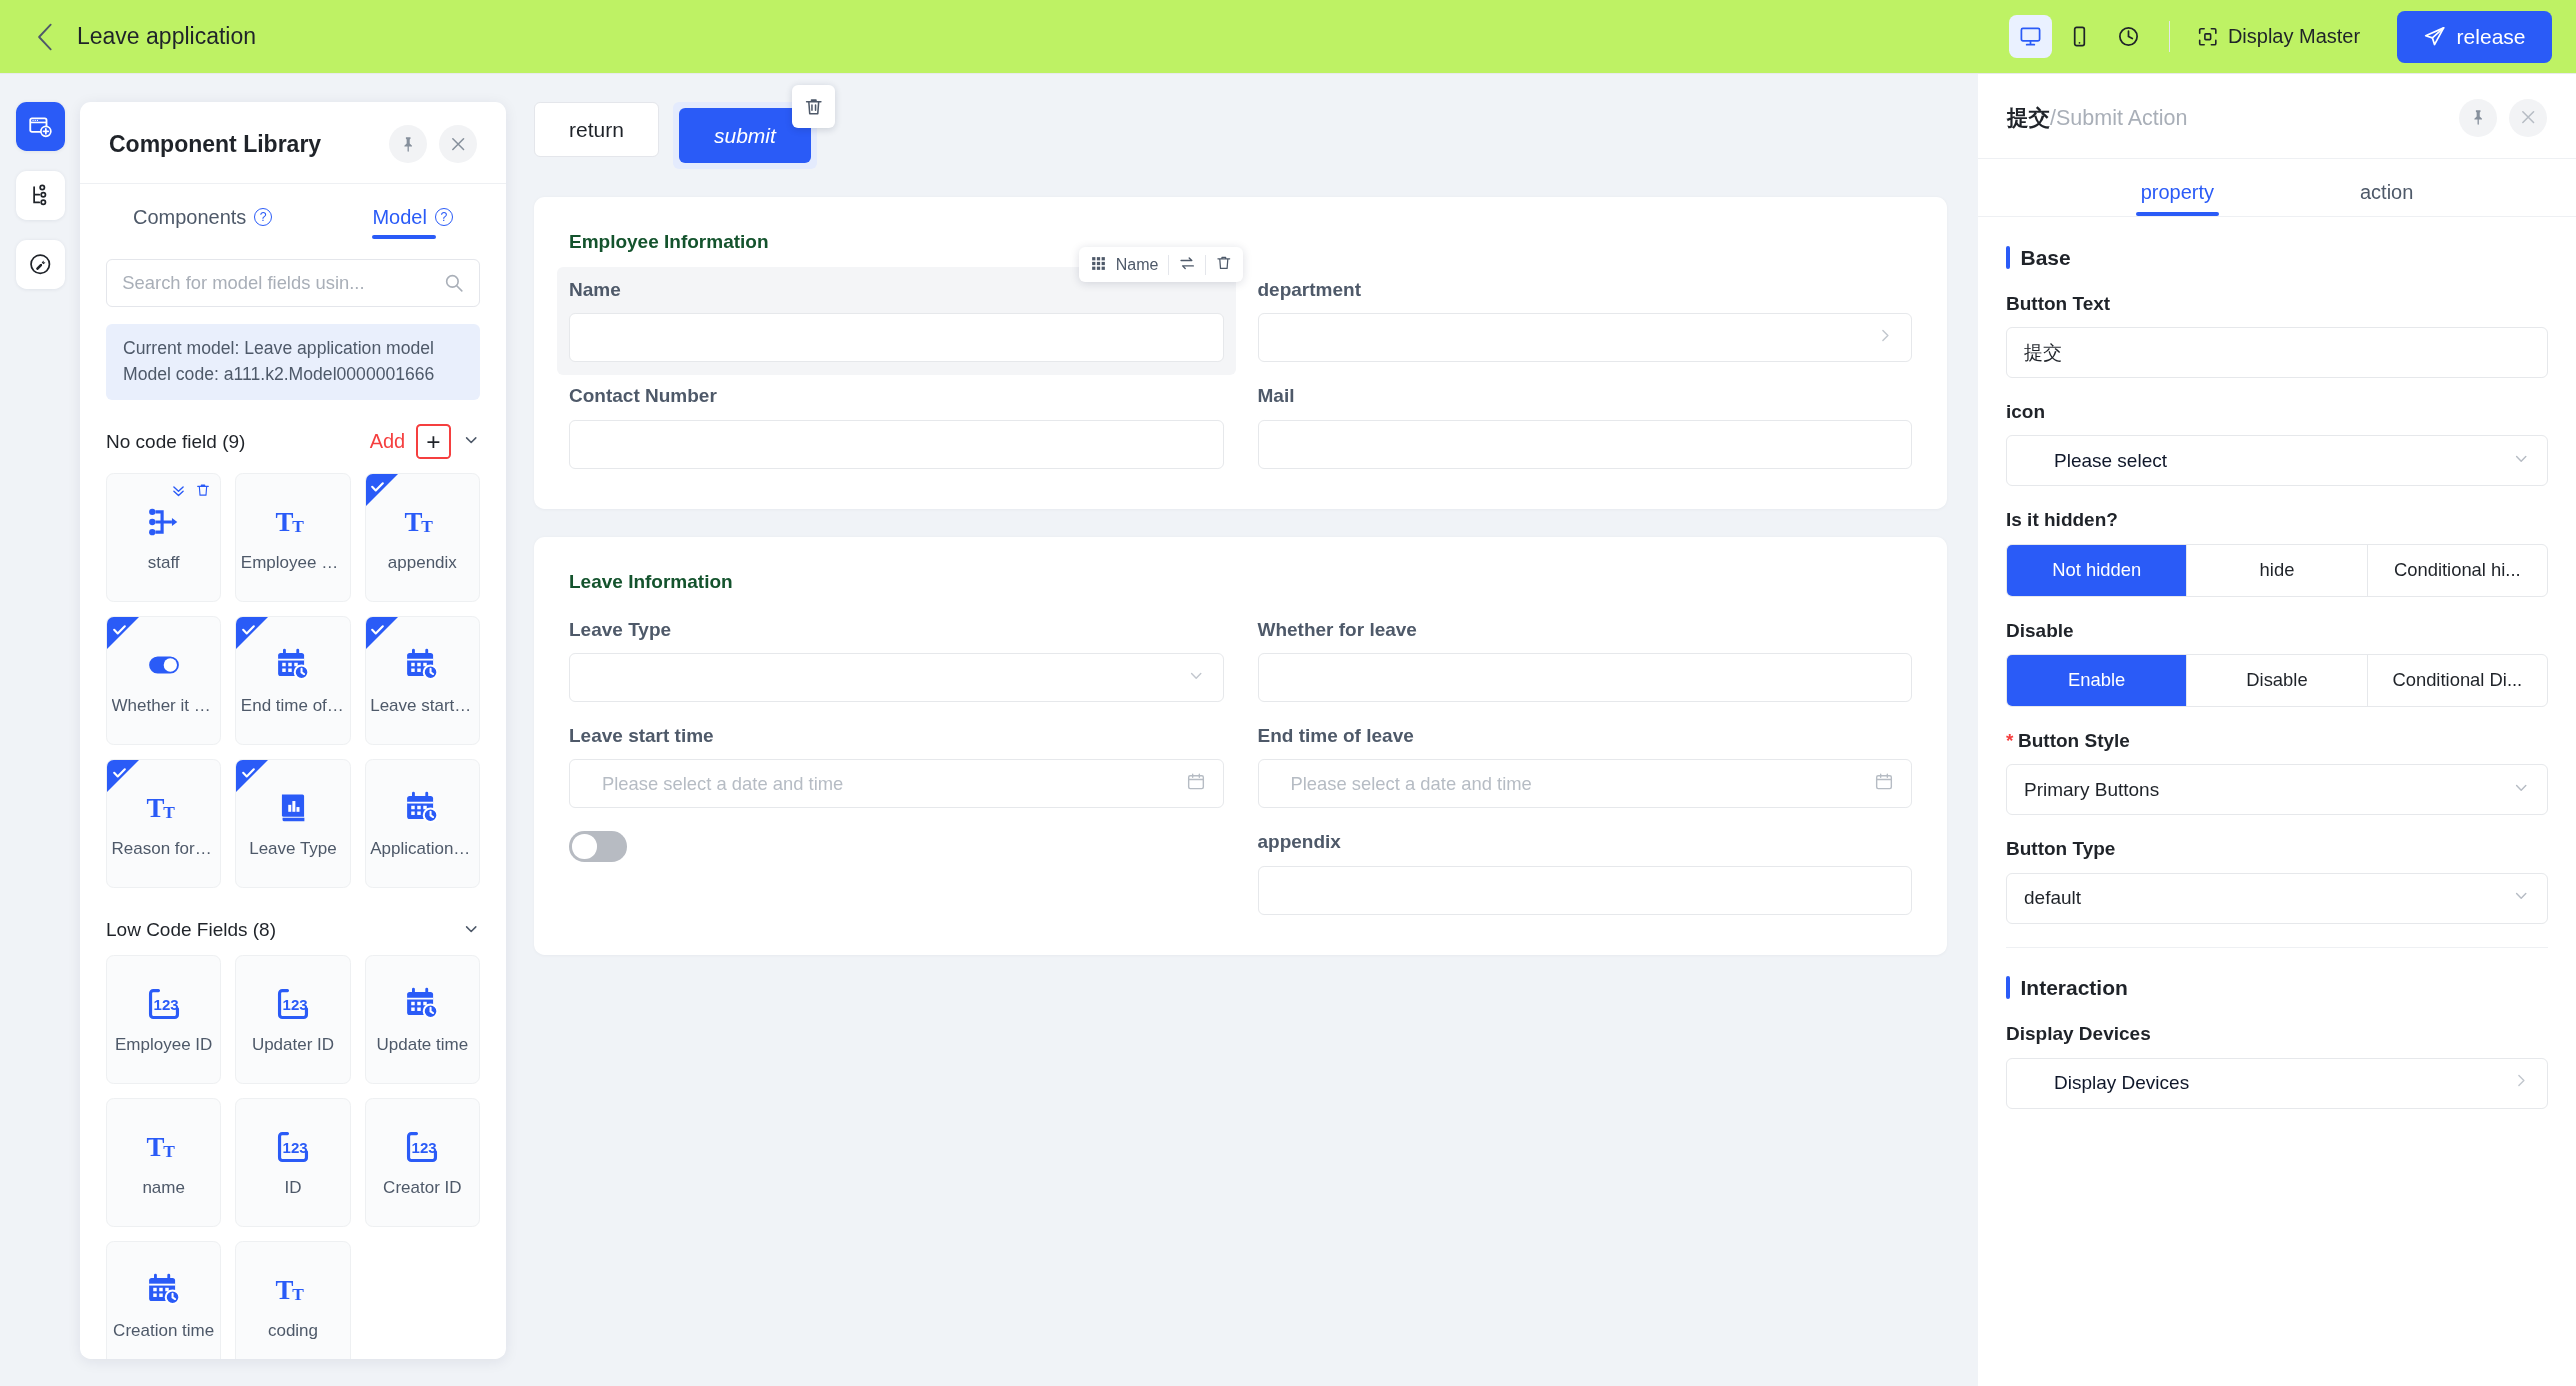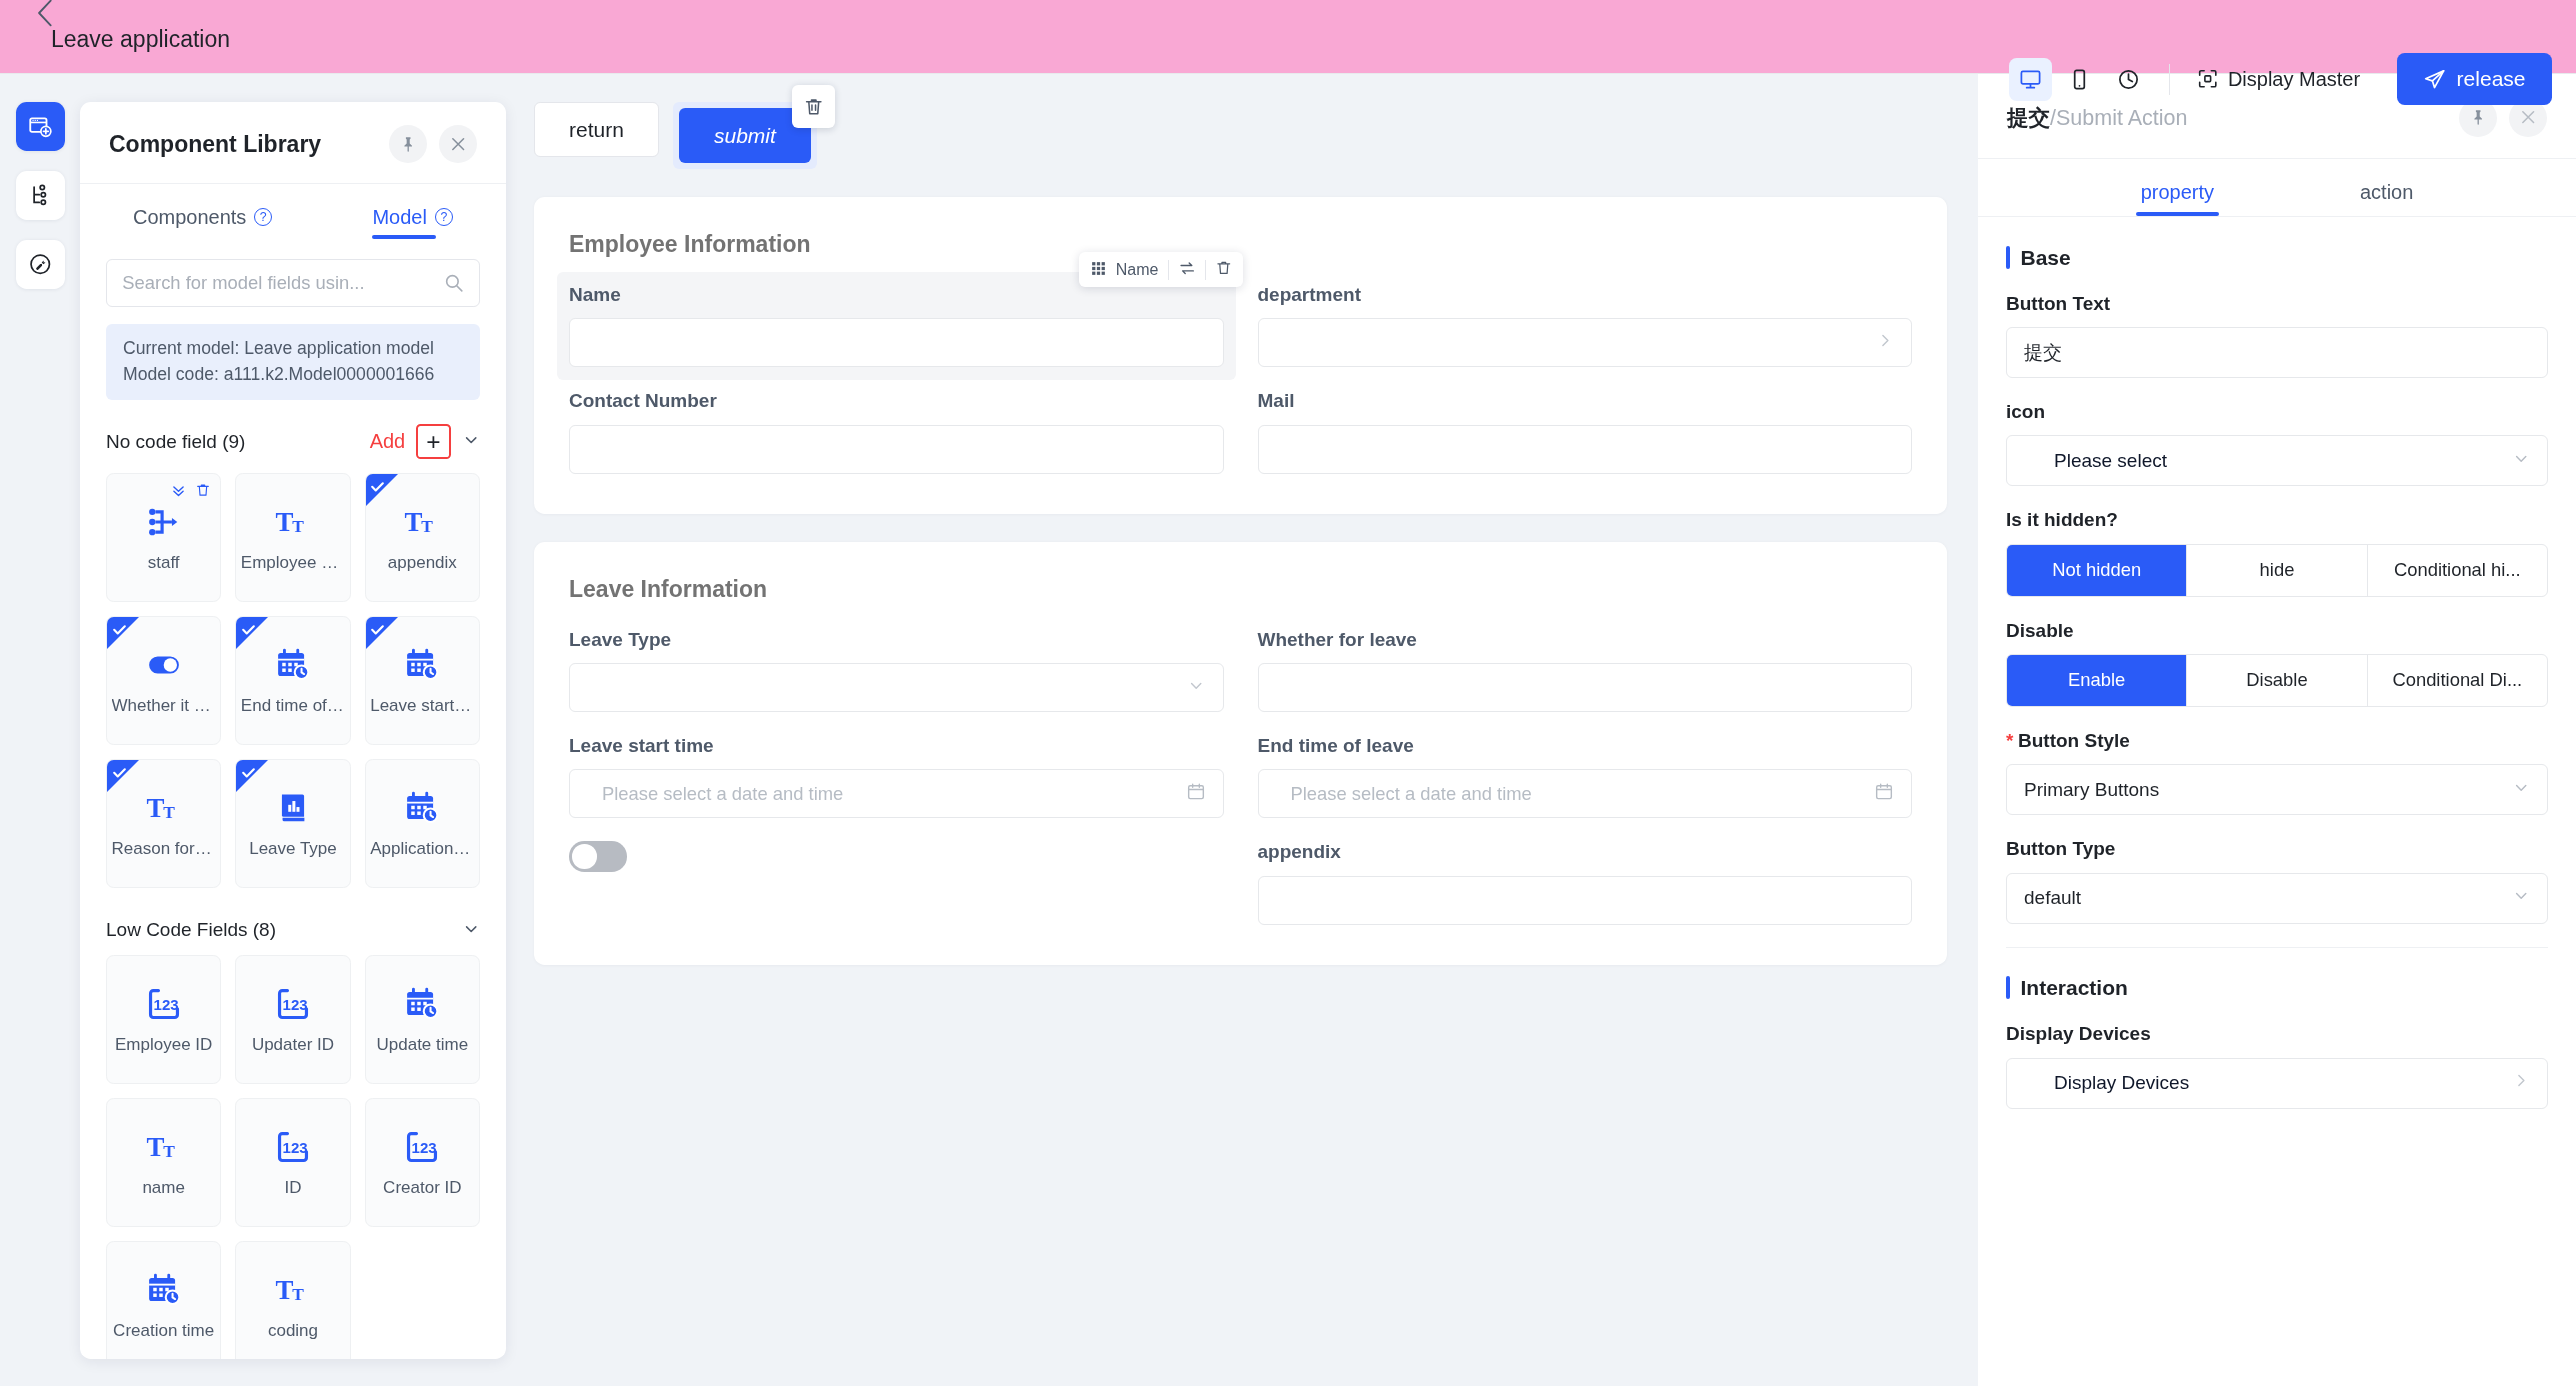--- a/index.html
+++ b/index.html
@@ -4,22 +4,22 @@
 <style>
   * { box-sizing: border-box; margin: 0; padding: 0; }
   html, body {
     width: 2576px; height: 1386px;
     background: #f0f3f7;
     font-family: "Liberation Sans", sans-serif;
     overflow: hidden;
   }
   
   .topbar {
-    height: 74px; background: #f9a8d4; display: flex; 
-    padding: 0 24.5px 0 31px; border-bottom: 0.8px solid #e8eaed; position: relative; flex-direction: column;
+    height: 74px; background: #bef264; display: flex; align-items: center;
+    padding: 0 24.5px 0 31px; border-bottom: 0.8px solid #e8eaed; position: relative;
   }
   .back-arrow { width: 26px; height: 26px; display: flex; align-items: center; justify-content: center; cursor: pointer; }
   .page-title { font-size: 23px; color: #1f2329; margin-left: 20px; font-weight: 400; }
   .topbar-right { margin-left: auto; display: flex; align-items: center; gap: 6.1px; }
   .icon-btn { width: 43px; height: 43px; border-radius: 7.7px; display: flex; align-items: center; justify-content: center; cursor: pointer; }
   .icon-btn.active { background: #eaf1ff; }
   .vdiv { width: 0.8px; height: 31px; background: #e4e6eb; margin: 0 12.3px; }
   .display-master { display: flex; align-items: center; gap: 9.2px; font-size: 20px; color: #1f2329; cursor: pointer; padding: 0 9.2px; }
   .release-btn {
     display: flex; align-items: center; gap: 10.7px; background: #2a5bf7; color: #fff;
@@ -66,21 +66,21 @@
   .card-tools { position: absolute; top: 7.7px; right: 9.2px; display: flex; gap: 7.7px; align-items: center; }
   .lib-scroll { overflow: hidden; flex: 1; }
   
   .canvas { flex: 1; padding: 28px 31px 0 28px; position: relative; }
   .toolbar-row { display: flex; align-items: flex-start; gap: 14px; margin-bottom: 28px; position: relative; }
   .btn-return { background: #fff; border: 0.8px solid #e4e6eb; border-radius: 6.1px; height: 55px; padding: 0 34px; font-size: 21px; color: #1f2329; display: flex; align-items: center; cursor: pointer; }
   .submit-wrap { position: relative; background: #e4ebfd; border-radius: 6.1px; padding: 6.1px; font-style: italic; }
   .btn-submit { background: #2a5bf7; color: #fff; border-radius: 6.1px; height: 55px; padding: 0 35px; font-size: 21px; display: flex; align-items: center; cursor: pointer; }
   .trash-float { position: absolute; top: -17px; right: -18.4px; width: 43px; height: 43px; background: #fff; border-radius: 6.1px; box-shadow: 0 1.5px 7.7px rgba(20,30,60,.16); display: flex; align-items: center; justify-content: center; cursor: pointer; }
   .card { background: #fff; border-radius: 10.7px; padding: 34px 35px 40px 35px; margin-bottom: 28px; box-shadow: 0 0.8px 3.1px rgba(20,30,60,.04); }
-  .card-title { font-size: 23px; font-weight: 700; color: #737373; margin-bottom: 26px; }
+  .card-title { font-size: 19px; font-weight: 700; color: #14532d; margin-bottom: 26px; }
   .form-grid { display: grid; grid-template-columns: 1fr 1fr; gap: 23px 34px; }
   .form-item { position: relative; }
   .form-item.hovered { background: #f4f5f7; border-radius: 6.1px; margin: -12.3px -12.3px; padding: 12.3px 12.3px; }
   .flabel { font-size: 19px; color: #4e5969; font-weight: 700; margin-bottom: 12.3px; display: block; }
   .finput { width: 100%; height: 49px; border: 0.8px solid #e6e8eb; border-radius: 6.1px; background: #fff; position: relative; display: flex; align-items: center; padding: 0 32px; font-size: 18.4px; color: #1f2329; cursor: text; }
   .finput .ph { color: #b6bcc4; }
   .finput .right-icon { position: absolute; right: 17px; top: 50%; transform: translateY(-50%); }
   .field-toolbar { position: absolute; top: -20px; right: -7.7px; background: #fff; border-radius: 6.1px; box-shadow: 0 1.5px 9.2px rgba(20,30,60,.15); display: flex; align-items: center; gap: 9.2px; padding: 7px 10.7px; z-index: 5; }
   .ft-label { font-size: 16px; color: #4e5969; }
   .ft-sep { width: 0.8px; height: 20px; background: #e4e6eb; }

